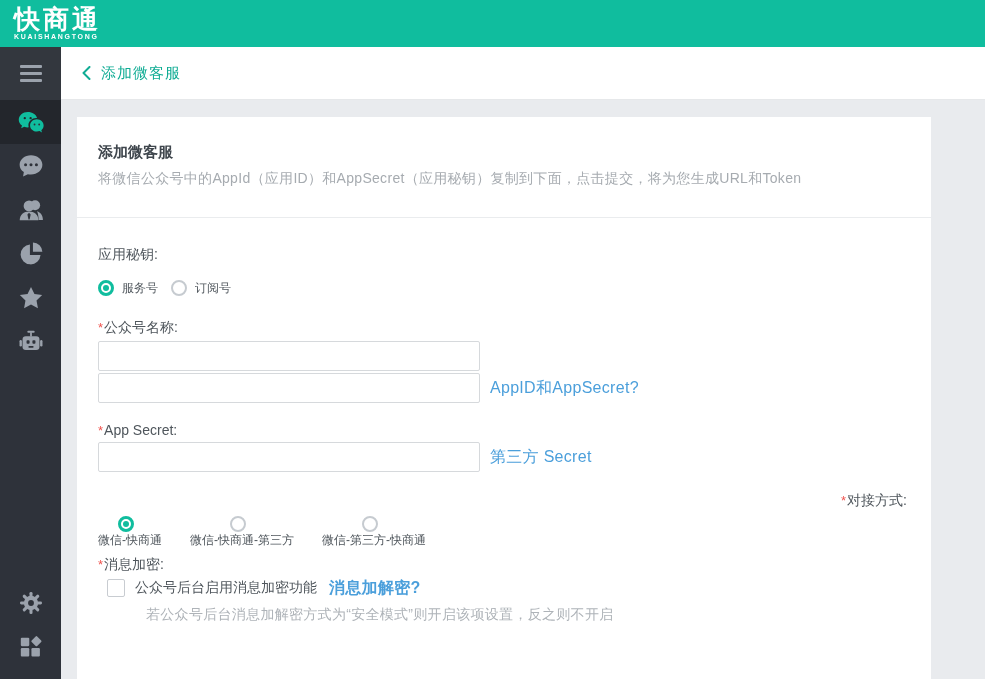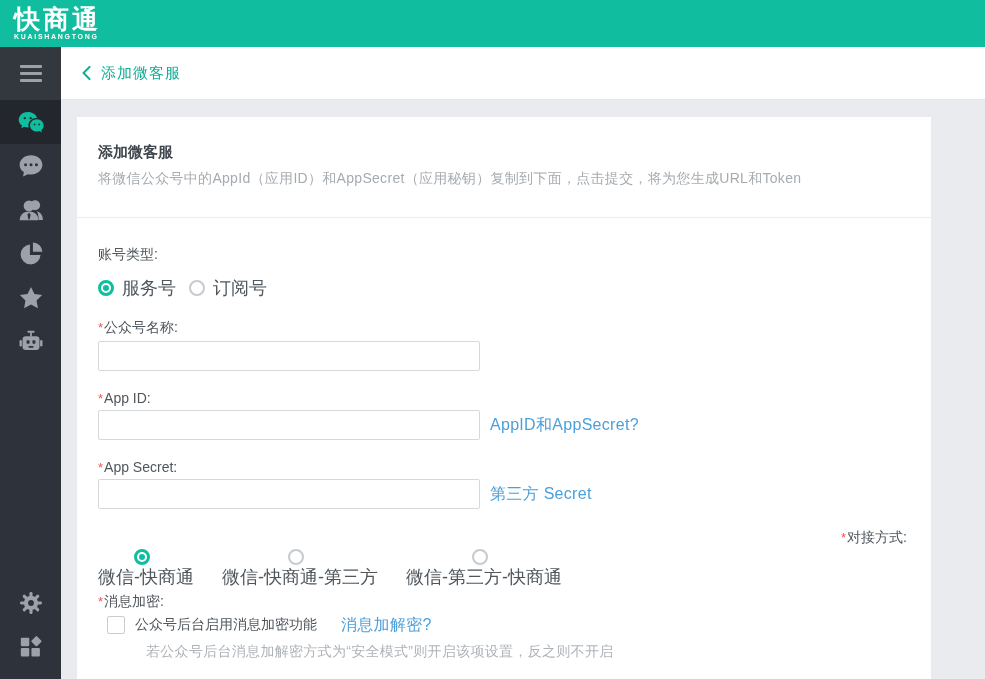--- a/index.html
+++ b/index.html
@@ -75,21 +75,21 @@
   .radio {
     width:16px; height:16px; border-radius:50%;
     border:2px solid #c6cbd0; background:#fff; margin-right:8px; position:relative;
     flex:none;
   }
   .radio.checked { border:3px solid #10bd9e; }
   .radio.checked::after {
     content:""; position:absolute; left:2px; top:2px; width:6px; height:6px;
     border-radius:50%; background:#10bd9e;
   }
-  .opt-text { font-size:18px; color:#4f565c; }
+  .opt-text { font-size:12px; color:#4f565c; }
 
   .lbl-mt-a { margin-top:19px; }
   .lbl-mt-b { margin-top:17px; }
   .lbl-mt-c { margin-top:18px;text-align:right; }
   .lbl-mt-d { margin-top:12px; }
 
   .input-row { display:flex; align-items:center; }
   .input-row.mt-a { margin-top:4px; }
   .input-row.mt-b { margin-top:2px; }
   .text-input {
@@ -101,21 +101,21 @@
     color:#4b9fdb; font-size:16px; margin-left:10px; text-decoration:none; cursor:pointer;
     letter-spacing:.3px;
   }
 
   .check-row { display:flex; align-items:center; height:20px; margin-top:4px;padding-left:9px; }
   .checkbox {
     width:18px; height:18px; border:1px solid #c8ccd1; border-radius:2px;
     background:#fff; margin-right:10px; cursor:pointer; flex:none;
   }
   .check-label { font-size:14px; color:#4f565c; cursor:pointer; }
-  .check-row .side-link { margin-left:24px; }
+  .check-row .side-link { margin-left:12px;font-weight:bold; }
 
   .note { font-size:14px; color:#aeb3b8; margin-top:8px; letter-spacing:.3px;margin-left:48px; }
 </style>
 </head>
 <body>
 
 <header class="top-header">
   <div class="logo">
     <div class="logo-main">快商通</div>
     <div class="logo-sub">KUAISHANGTONG</div>
@@ -221,43 +221,40 @@
   <section class="card">
 
     <div class="card-head">
       <h2 class="card-title">添加微客服</h2>
       <p class="card-desc">将微信公众号中的AppId（应用ID）和AppSecret（应用秘钥）复制到下面，点击提交，将为您生成URL和Token</p>
     </div>
 
     <div class="card-body">
 
       <div class="form-label">
-        <span>账号类型:</span>
+        <span>应用秘钥:</span>
       </div>
       <div class="radio-row mt1 g1">
         <label class="radio-opt">
           <span class="radio checked"></span>
           <span class="opt-text">服务号</span>
         </label>
         <label class="radio-opt">
           <span class="radio"></span>
           <span class="opt-text">订阅号</span>
         </label>
       </div>
 
       <div class="form-label lbl-mt-a">
         <span class="req">*</span><span>公众号名称:</span>
       </div>
       <div class="input-row mt-a">
         <input class="text-input" type="text" value="" style="">
       </div>
 
-      <div class="form-label lbl-mt-b">
-        <span class="req">*</span><span>App ID:</span>
-      </div>
       <div class="input-row mt-b">
         <input class="text-input" type="text" value="" style="">
         <a class="side-link">AppID和AppSecret?</a>
       </div>
 
       <div class="form-label lbl-mt-b">
         <span class="req">*</span><span>App Secret:</span>
       </div>
       <div class="input-row mt-b">
         <input class="text-input" type="text" value="" style="">

